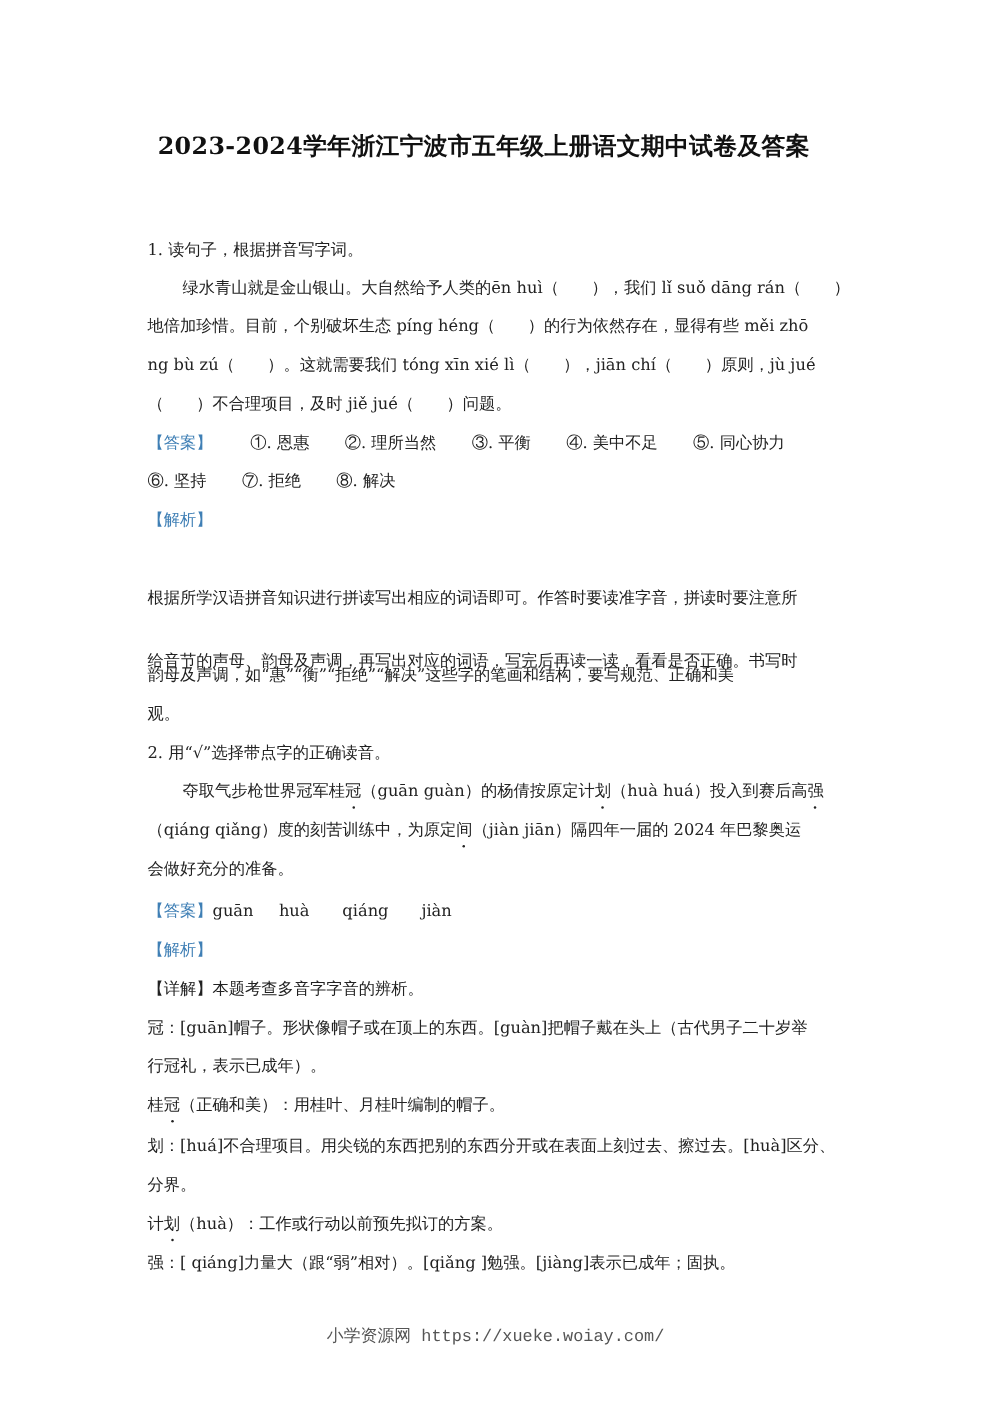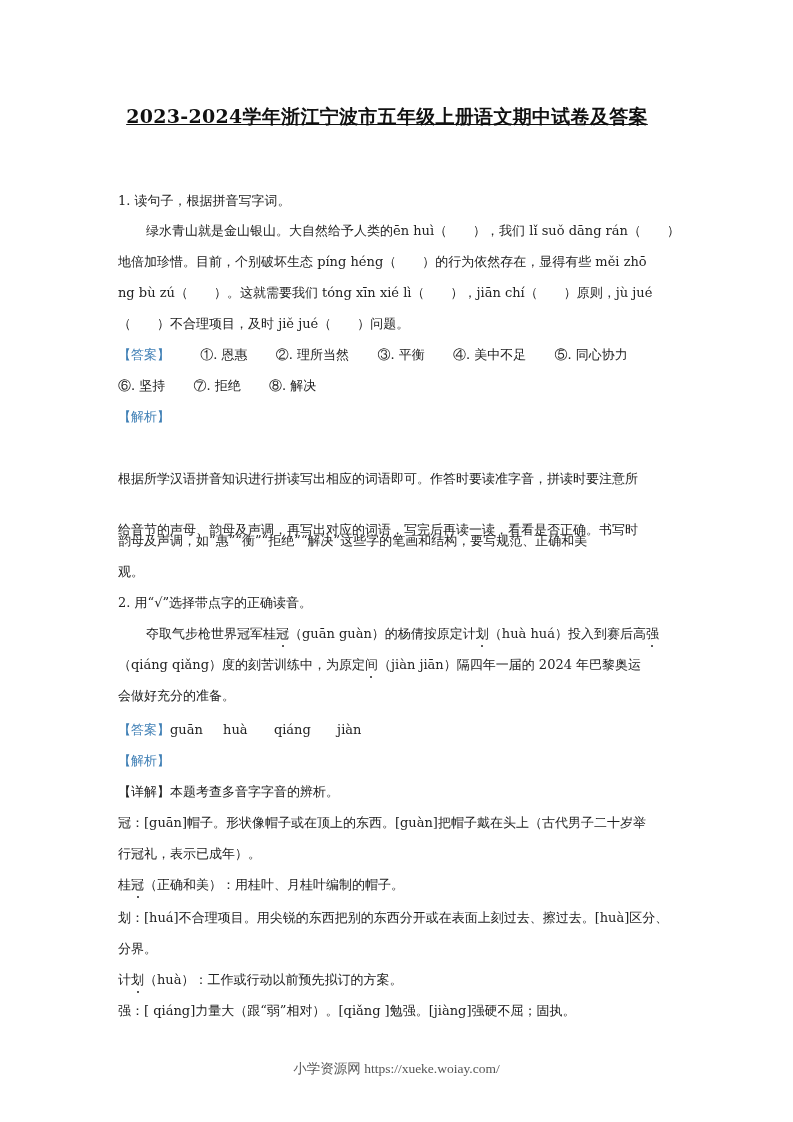--- a/index.html
+++ b/index.html
@@ -4,37 +4,37 @@
   <style>
     html, body { margin: 0; padding: 0; background: #ffffff; }
     body {
       width: 793px; height: 1122px; position: relative; overflow: hidden;
       font-family: "DejaVu Serif", "Liberation Serif", serif;
       color: #1a1a1a;
     }
     .page { position: absolute; left: 0; top: 0; width: 793px; height: 1122px; }
     .title {
       position: absolute; left: 0; top: 104px; width: 774px; text-align: center;
-      font-size: 19px; font-weight: bold; letter-spacing: 0.3px; color: #111; text-decoration: underline;
+      font-size: 19px; font-weight: bold; letter-spacing: 0.3px; color: #111;
     }
     .line {
       position: absolute; left: 118px; width: 560px;
       font-size: 13px; line-height: 18px; white-space: nowrap; color: #222; margin-top: 25px;
     }
     .indent { left: 146px; }
     .tag { color: #3f7fb5; }
     .dot { position: relative; display: inline-block; }
     .dot::after {
       content: ""; position: absolute; left: 50%; bottom: -4px; width: 2px; height: 2px;
       margin-left: -1px; background: #222; border-radius: 50%;
     }
     .gap { display: inline-block; }
     .footer {
       position: absolute; left: 0; top: 1060px; width: 793px; text-align: center;
-      font-family: Liberation Serif, serif; font-size: 13.5px; color: #555;
+      font-family: Liberation Mono, monospace; font-size: 13.5px; color: #555;
     }
   </style>
 </head>
 <body>
 
 <div class="page">
 
   <div class="title">2023-2024学年浙江宁波市五年级上册语文期中试卷及答案</div>
 
   <div class="line" style="top:167px">1. 读句子，根据拼音写字词。</div>
@@ -94,16 +94,16 @@
   <div class="line" style="top:789px">冠：[guān]帽子。形状像帽子或在顶上的东西。[guàn]把帽子戴在头上（古代男子二十岁举</div>
   <div class="line" style="top:820px">行冠礼，表示已成年）。</div>
   <div class="line" style="top:851px">
     <span>桂</span><span class="dot">冠</span><span>（正确和美）：用桂叶、月桂叶编制的帽子。</span>
   </div>
   <div class="line" style="top:884px">划：[huá]不合理项目。用尖锐的东西把别的东西分开或在表面上刻过去、擦过去。[huà]区分、</div>
   <div class="line" style="top:915px">分界。</div>
   <div class="line" style="top:946px">
     <span>计</span><span class="dot">划</span><span>（huà）：工作或行动以前预先拟订的方案。</span>
   </div>
-  <div class="line" style="top:977px">强：[ qiáng]力量大（跟“弱”相对）。[qiǎng ]勉强。[jiàng]强硬不屈；固执。</div>
+  <div class="line" style="top:977px">强：[ qiáng]力量大（跟“弱”相对）。[qiǎng ]勉强。[jiàng]表示已成年；固执。</div>
 
   <div class="footer">小学资源网 https://xueke.woiay.com/</div>
 </div>
 
 </body></html>

